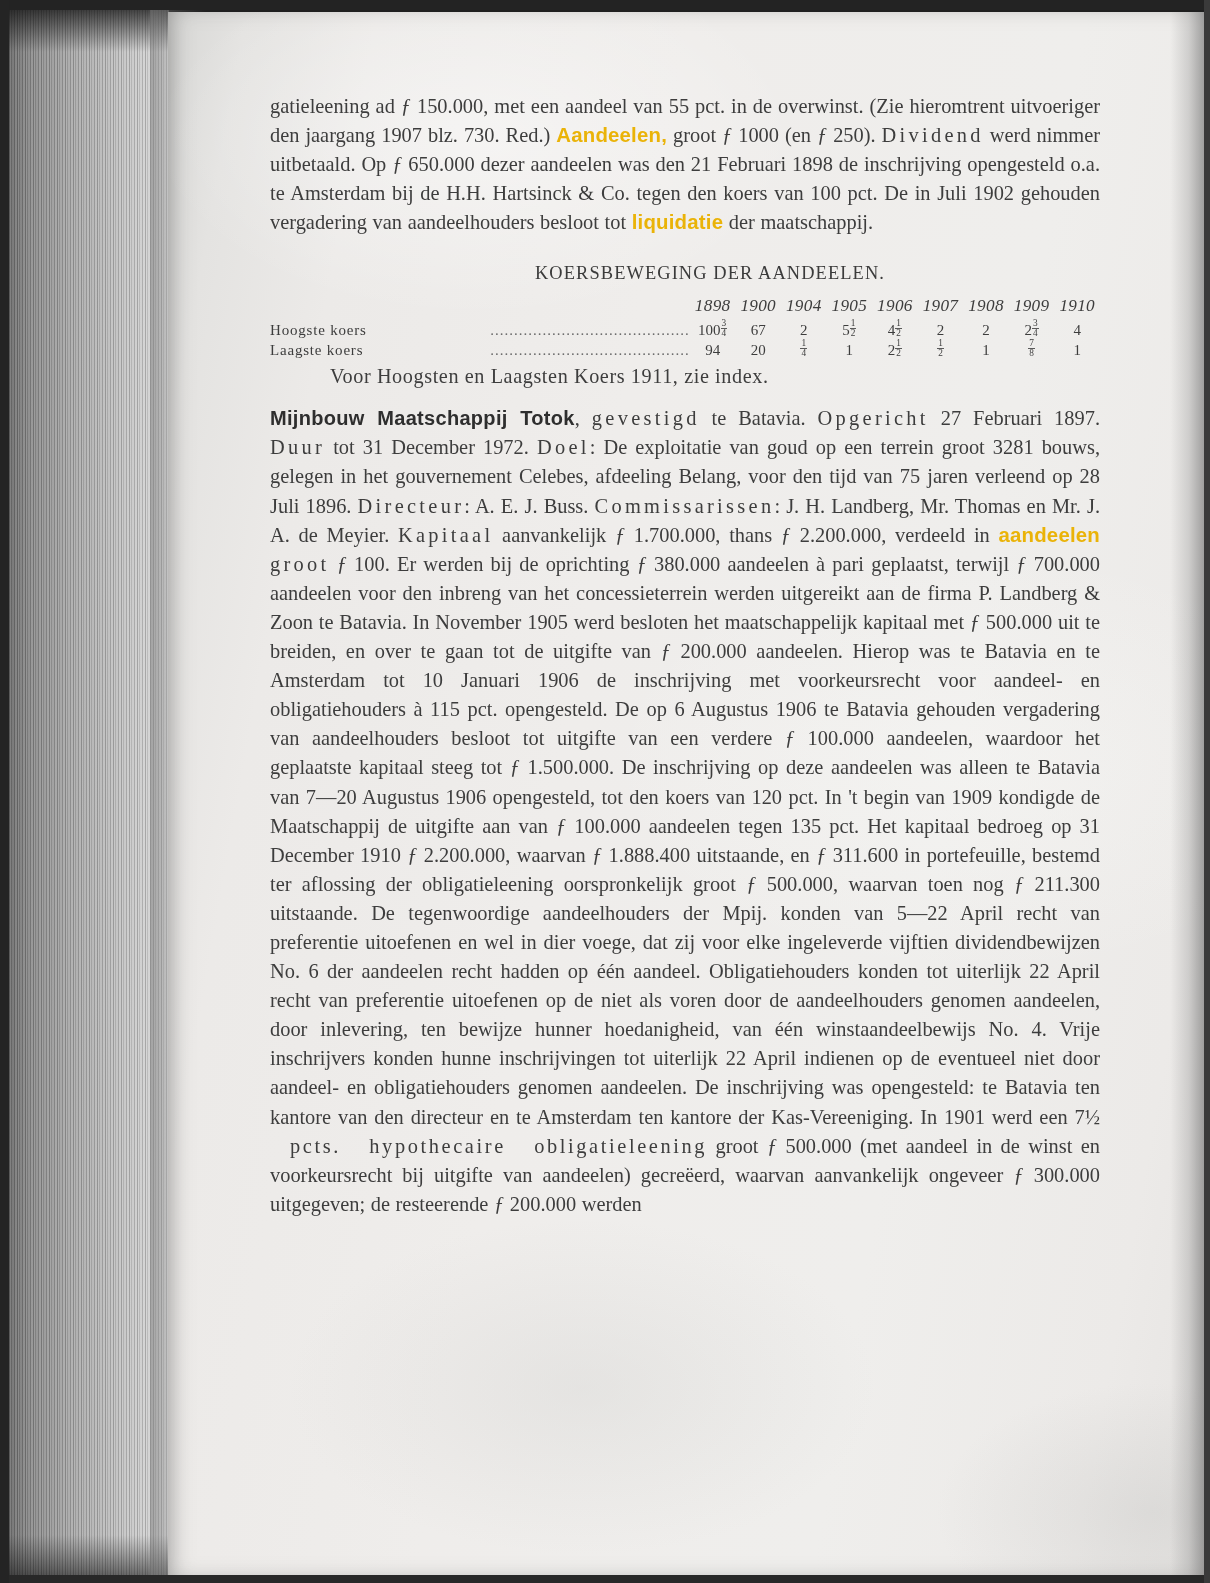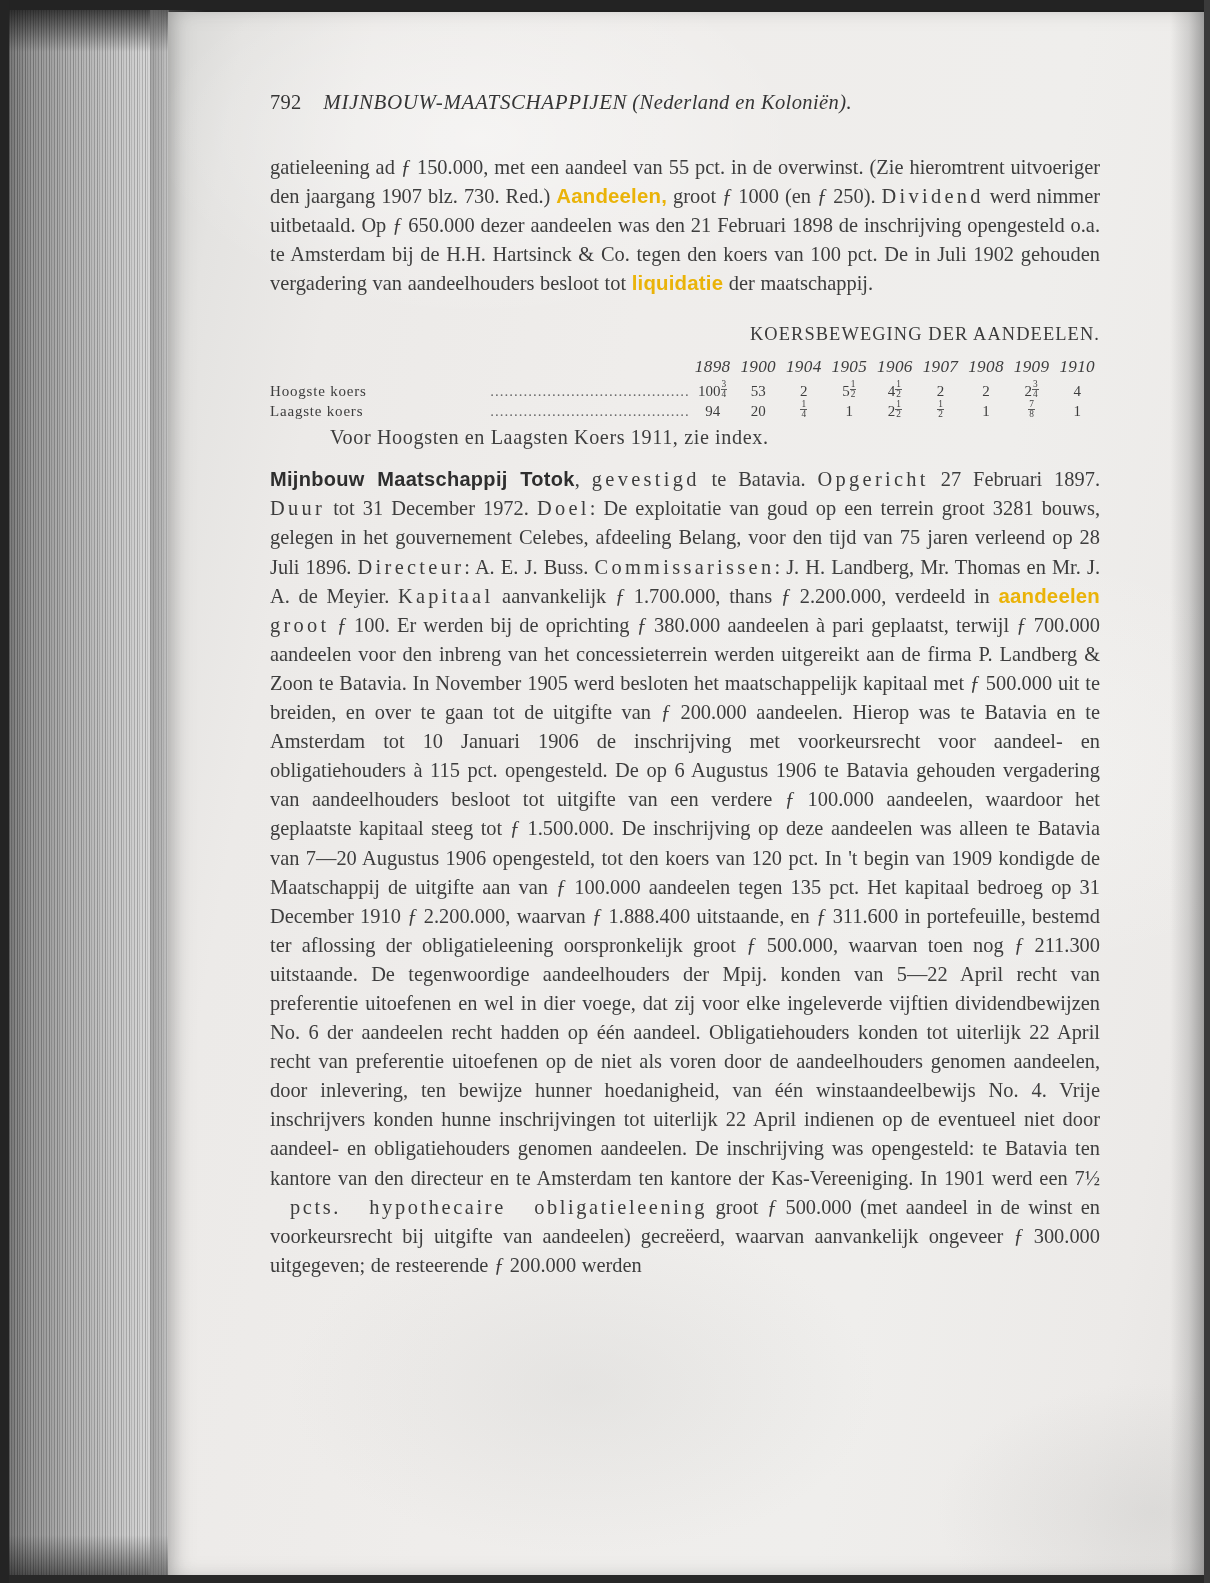--- a/index.html
+++ b/index.html
@@ -95,21 +95,21 @@
     word-spacing:0.5px;
   }
   .f{font-style:italic;font-family:"Liberation Serif",serif;}
   b.h{font-family:"Liberation Sans",sans-serif;font-weight:bold;letter-spacing:0.2px;color:#eab308;}
   .sp{letter-spacing:3.3px;}
   .sp2{letter-spacing:2.6px;margin-left:20px;}
 
   
   .tbl-wrap{margin-top:26px;margin-bottom:16px;}
   .tbl-cap{
-    text-align:right;font-size:18.4px;letter-spacing:1.1px;color:#3b3b3b;
+    text-align:center;font-size:18.4px;letter-spacing:1.1px;color:#3b3b3b;
     margin-bottom:12px;padding-left:50px;
   }
   table.koers{
     border-collapse:collapse;width:830px;font-size:17.4px;color:#3d3d3d;
   }
   table.koers td,table.koers th{
     padding:0;font-weight:normal;vertical-align:bottom;
   }
   .lbl{
     width:300px;text-align:left;white-space:nowrap;font-size:19.4px;letter-spacing:0.8px;
@@ -143,24 +143,20 @@
   <div id="foreedge-shadowtop"></div>
   <div id="foreedge-shadowbot"></div>
   <div id="gutter"></div>
 
   <div id="leaf"></div>
   <div id="grain"></div>
   <div class="dark-left"></div>
 
   <div id="text">
 
-    <div class="runhead">
-      <span class="folio">792</span><span class="title">MIJNBOUW-MAATSCHAPPIJEN</span>
-      <span class="paren">(Nederland en Koloniën).</span>
-    </div>
 
     <p class="body"><span>gatieleening ad </span><span class="f">ƒ</span><span> 150.000, met een aandeel van 55 pct. in de overwinst. (Zie hieromtrent uitvoeriger den jaargang 1907 blz. 730. Red.) </span><b class="h">Aandeelen,</b><span> groot </span><span class="f">ƒ</span><span> 1000 (en </span><span class="f">ƒ</span><span> 250). </span><span class="sp">Dividend</span><span> werd nimmer uitbetaald. Op </span><span class="f">ƒ</span><span> 650.000 dezer aandeelen was den 21 Februari 1898 de inschrijving opengesteld o.a. te Amsterdam bij de H.H. Hartsinck &amp; Co. tegen den koers van 100 pct. De in Juli 1902 gehouden vergadering van aandeelhouders besloot tot </span><b class="h">liquidatie</b><span> der maatschappij.</span></p>
 
     <div class="tbl-wrap">
       <div class="tbl-cap">KOERSBEWEGING DER AANDEELEN.</div>
       <table class="koers">
         <tbody>
             <tr class="hdrrow">
           <td class="lbl"></td>
           <td class="leader"></td>
@@ -171,21 +167,21 @@
           <td class="yr">1906</td>
           <td class="yr">1907</td>
           <td class="yr">1908</td>
           <td class="yr">1909</td>
           <td class="yr">1910</td>
         </tr>
         <tr class="valrow">
           <td class="lbl">Hoogste koers</td>
           <td class="leader">..........................................</td>
           <td class="val">100<span class="frac"><span class="n">3</span><span class="d">4</span></span></td>
-          <td class="val">53</td>
+          <td class="val">67</td>
           <td class="val">2</td>
           <td class="val">5<span class="frac"><span class="n">1</span><span class="d">2</span></span></td>
           <td class="val">4<span class="frac"><span class="n">1</span><span class="d">2</span></span></td>
           <td class="val">2</td>
           <td class="val">2</td>
           <td class="val">2<span class="frac"><span class="n">3</span><span class="d">4</span></span></td>
           <td class="val">4</td>
         </tr>
         <tr class="valrow">
           <td class="lbl">Laagste koers</td>

